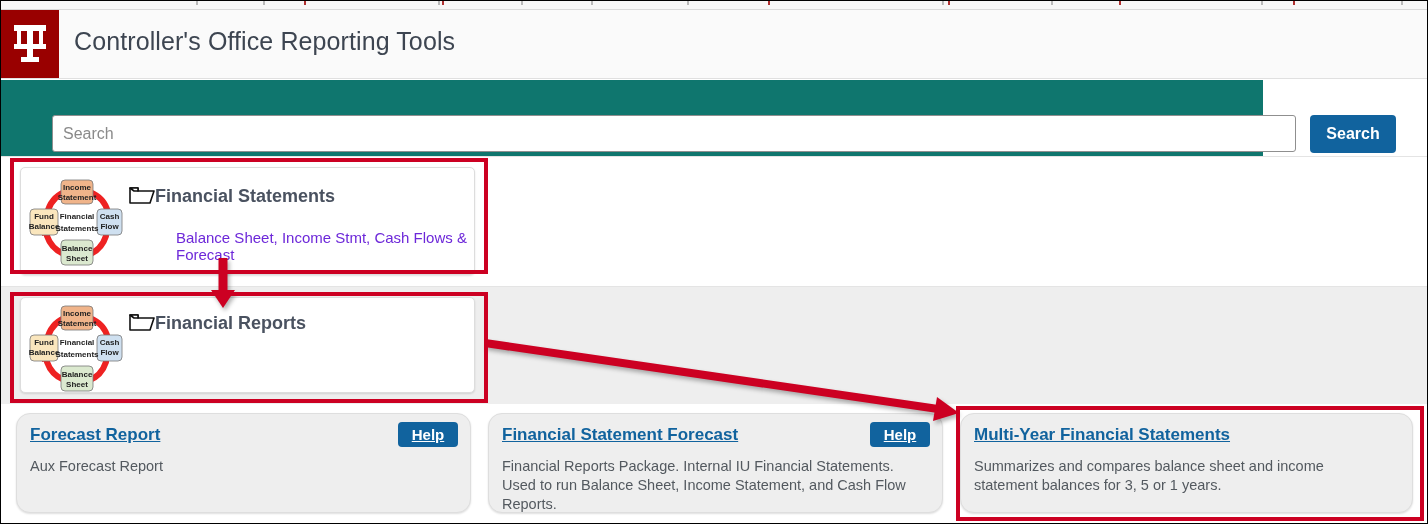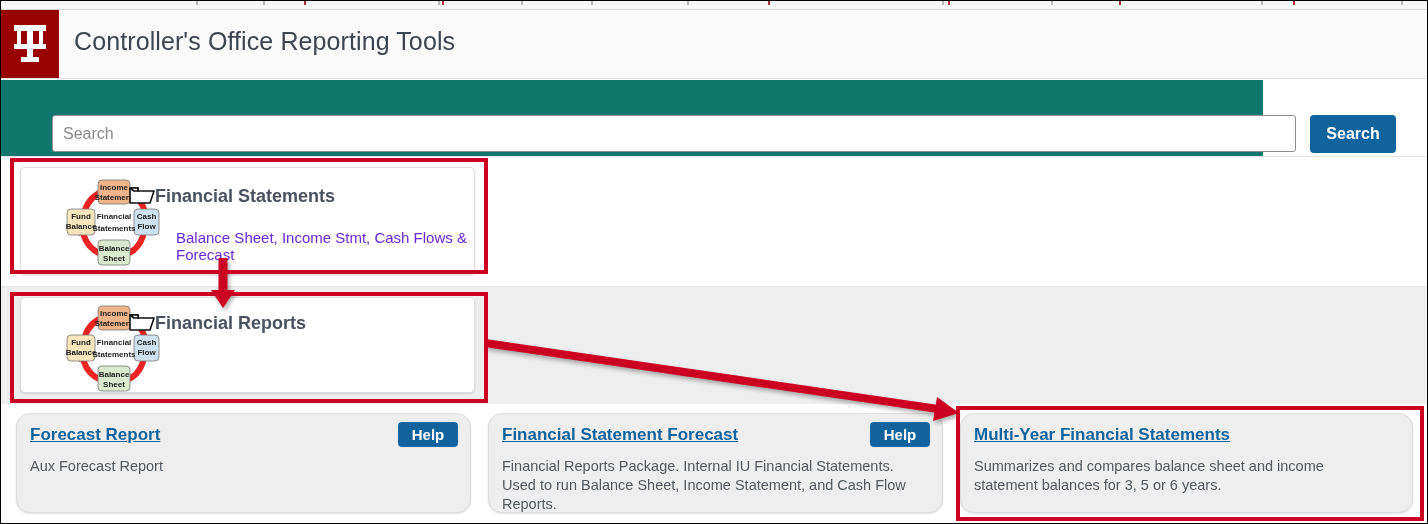--- a/index.html
+++ b/index.html
@@ -82,21 +82,21 @@
   .folder-card {
     position: absolute; left: 19px; top: 10px;
     width: 455px; height: 108px;
     background: #ffffff;
     border: 1px solid #dddddd; border-radius: 5px;
     box-shadow: 0 1px 2px rgba(0,0,0,0.12);
     overflow: hidden;
   }
   .row-b .folder-card { height: 96px; background: #ffffff; }
 
-  .cycle-icon { position: absolute; left: 7px; top: 8px; margin-left: 37px; }
+  .cycle-icon { position: absolute; left: 7px; top: 8px; }
   .row-b .cycle-icon { top: 4px; }
 
   .folder-head {
     position: absolute; left: 108px; top: 16px;
     display: flex; align-items: center; gap: 0;
   }
   .row-b .folder-head { top: 13px; }
   .folder-name {
     font-size: 18px; font-weight: bold; color: #4a5260;
   }
@@ -122,20 +122,21 @@
     font-size: 17px; font-weight: bold; color: #11639e;
     text-decoration: underline; cursor: pointer;
   }
   .help-btn {
     position: absolute; right: 12px; top: 8px;
     width: 60px; height: 25px;
     background: #11639e; border: none; border-radius: 4px;
     color: #fff; font-size: 15px; font-weight: bold;
     font-family: "Liberation Sans", sans-serif;
     cursor: pointer;
+    text-decoration: underline;
   }
   .report-desc {
     position: absolute; left: 13px; top: 43px; right: 22px;
     font-size: 14.5px; color: #53595f; line-height: 19px;
   }
 
   
   .anno-box {
     position: absolute;
     border: 4px solid #cc0022;
@@ -305,21 +306,21 @@
   </div>
 
   <div class="report-card rc2">
     <div class="report-title">Financial Statement Forecast</div>
     <button class="help-btn">Help</button>
     <div class="report-desc">Financial Reports Package. Internal IU Financial Statements. Used to run Balance Sheet, Income Statement, and Cash Flow Reports.</div>
   </div>
 
   <div class="report-card rc3">
     <div class="report-title">Multi-Year Financial Statements</div>
-    <div class="report-desc">Summarizes and compares balance sheet and income statement balances for 3, 5 or 6 years.</div>
+    <div class="report-desc">Summarizes and compares balance sheet and income statement balances for 3, 5 or 1 years.</div>
   </div>
 
   <svg class="arrow-svg">
     <g class="hidden-shadow">
       <g>
         <line x1="222" y1="257" x2="222" y2="296" stroke="#cc0022" stroke-width="9"></line>
         <path d="M210 289 L234 289 L222 307 Z" fill="#cc0022"></path>
       </g>
       <g>
         <line x1="484" y1="342" x2="944" y2="409" stroke="#cc0022" stroke-width="8"></line>

